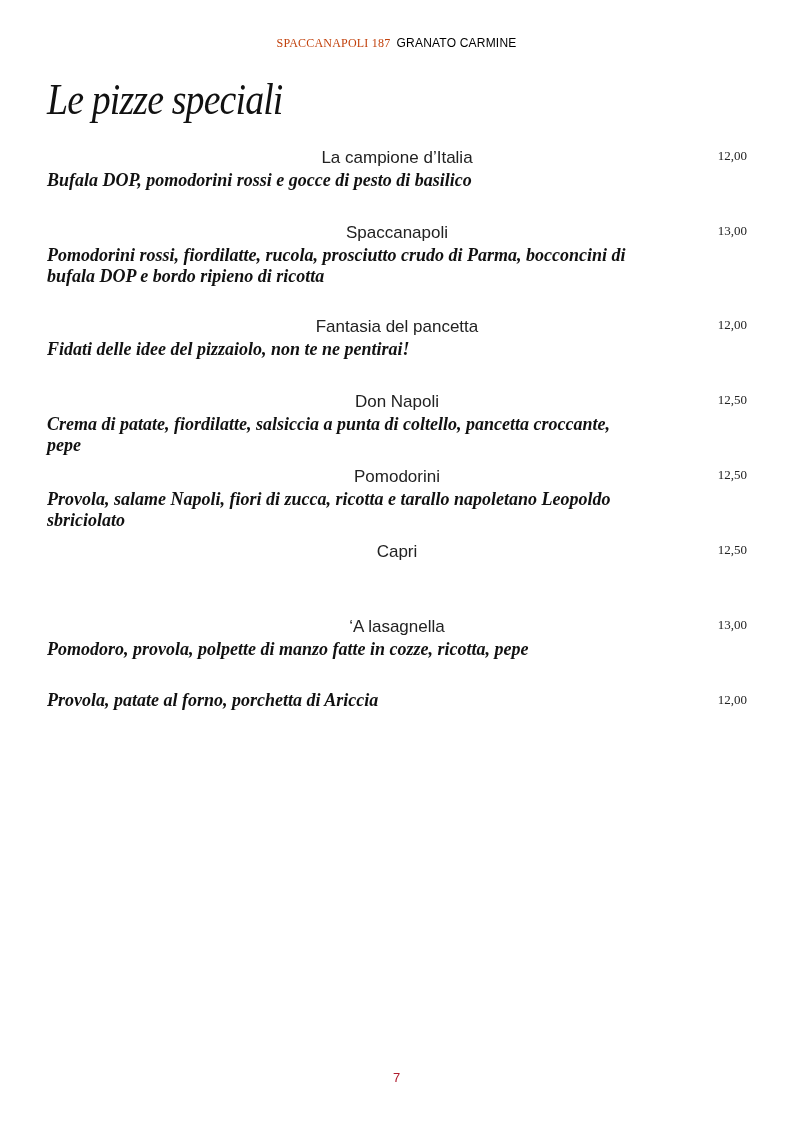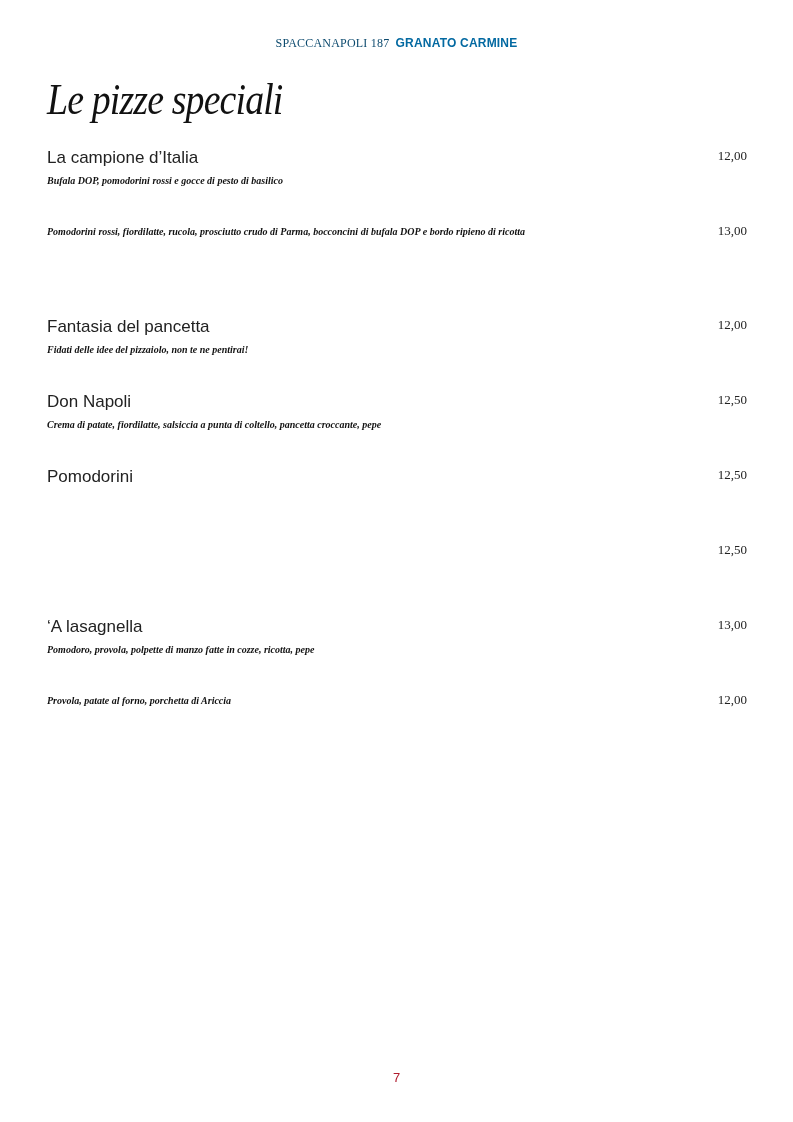--- a/index.html
+++ b/index.html
@@ -1,62 +1,65 @@
 <!DOCTYPE html>
 <html><head>
 <meta charset="utf-8">
 <style>
   html, body { margin:0; padding:0; background:#ffffff; }
   body { width:793px; height:1122px; position:relative; overflow:hidden; color:#1a1a1a; }
   .header { position:absolute; top:36px; left:0; width:793px; text-align:center; font-size:12px; letter-spacing:0.2px; }
-  .brand { font-family:"Liberation Serif", serif; color:#0c4a6e; }
-  .owner { font-family:"Liberation Sans", sans-serif; color:#0369a1; margin-left:3px;font-weight:bold; }
+  .brand { font-family:"Liberation Serif", serif; color:#c2410c; }
+  .owner { font-family:"Liberation Sans", sans-serif; color:#000000; margin-left:3px; }
   .title { position:absolute; top:74px; left:47px; margin:0; font-family:"Liberation Serif", serif; font-style:italic; font-weight:normal; font-size:44px; letter-spacing:-1px; color:#111; transform:scaleX(0.86); transform-origin:left; }
   .items { position:absolute; top:146px; left:47px; width:700px; }
   .item { position:relative; }
-  .item-name { font-family:"Liberation Sans", sans-serif; font-weight:300; font-size:17px; color:#222; line-height:24px; }
-  .item-desc { font-family:"Liberation Serif", serif; font-style:italic; font-weight:bold; font-size:10px; color:#111; line-height:21px; max-width:580px; }
+  .item-name { font-family:"Liberation Sans", sans-serif; font-weight:300; font-size:17px; color:#222; line-height:24px;text-align:center; }
+  .item-desc { font-family:"Liberation Serif", serif; font-style:italic; font-weight:bold; font-size:18px; color:#111; line-height:21px; max-width:580px; }
   .item-price { position:absolute; right:0; top:2px; font-family:"Liberation Serif", serif; font-size:13px; color:#222;margin-left:39px; }
   .page-num { position:absolute; top:1070px; left:0; width:793px; text-align:center; font-family:"Liberation Sans", sans-serif; font-size:13px; color:#b01c2e; }
 </style>
 </head>
 <body>
 
 <div class="header">
   <span class="brand">SPACCANAPOLI 187</span>
   <span class="owner">GRANATO CARMINE</span>
 </div>
 
 <h1 class="title">Le pizze speciali</h1>
 
 <div class="items">
   <div class="item" style="height:75px;">
     <div class="item-name">La campione d’Italia</div>
     <div class="item-desc">Bufala DOP, pomodorini rossi e gocce di pesto di basilico</div>
     <div class="item-price">12,00</div>
   </div>
   <div class="item" style="height:94px;">
+    <div class="item-name">Spaccanapoli</div>
     <div class="item-desc">Pomodorini rossi, fiordilatte, rucola, prosciutto crudo di Parma, bocconcini di bufala DOP e bordo ripieno di ricotta</div>
     <div class="item-price">13,00</div>
   </div>
   <div class="item" style="height:75px;">
     <div class="item-name">Fantasia del pancetta</div>
     <div class="item-desc">Fidati delle idee del pizzaiolo, non te ne pentirai!</div>
     <div class="item-price">12,00</div>
   </div>
   <div class="item" style="height:75px;">
     <div class="item-name">Don Napoli</div>
     <div class="item-desc">Crema di patate, fiordilatte, salsiccia a punta di coltello, pancetta croccante, pepe</div>
     <div class="item-price">12,50</div>
   </div>
   <div class="item" style="height:75px;">
     <div class="item-name">Pomodorini</div>
+    <div class="item-desc">Provola, salame Napoli, fiori di zucca, ricotta e tarallo napoletano Leopoldo sbriciolato</div>
     <div class="item-price">12,50</div>
   </div>
   <div class="item" style="height:75px;">
+    <div class="item-name">Capri</div>
     <div class="item-price">12,50</div>
   </div>
   <div class="item" style="height:75px;">
     <div class="item-name">‘A lasagnella</div>
     <div class="item-desc">Pomodoro, provola, polpette di manzo fatte in cozze, ricotta, pepe</div>
     <div class="item-price">13,00</div>
   </div>
   <div class="item" style="height:75px;">
     <div class="item-desc">Provola, patate al forno, porchetta di Ariccia</div>
     <div class="item-price">12,00</div>

